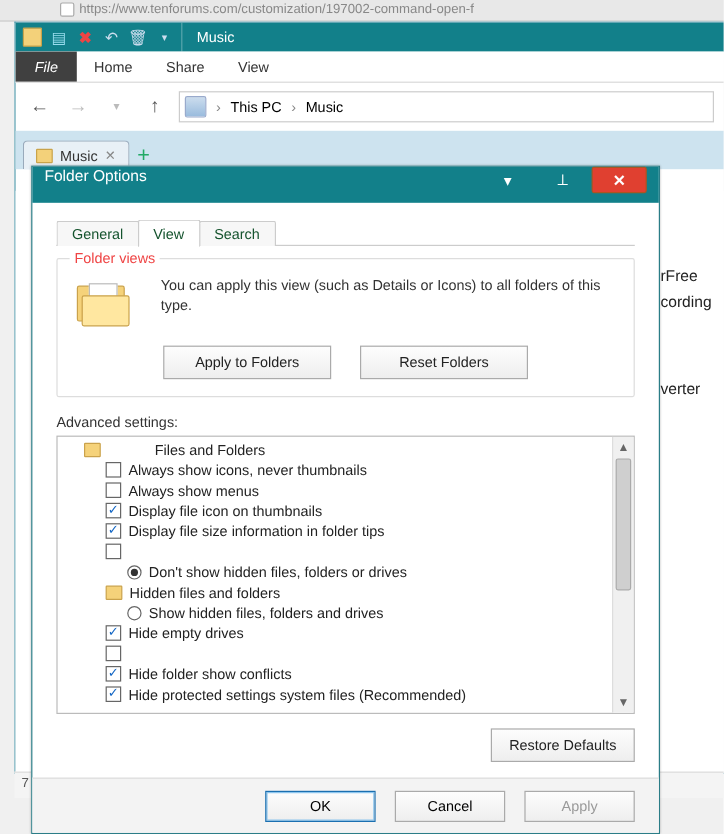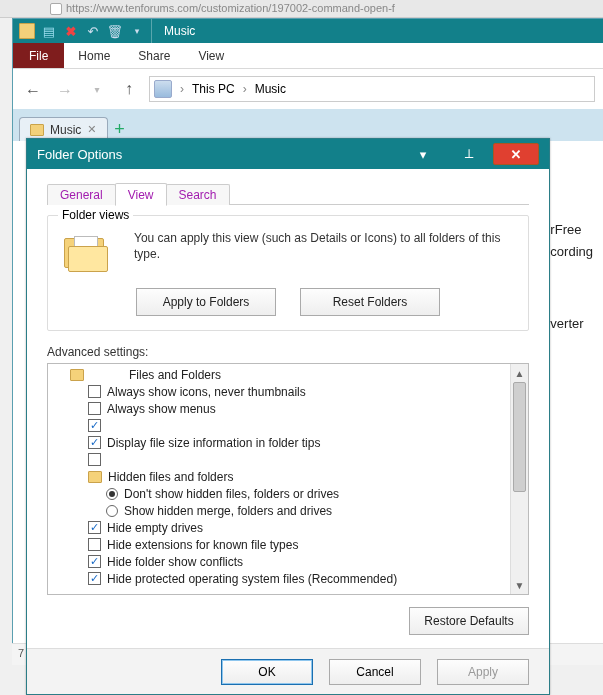--- a/index.html
+++ b/index.html
@@ -8,52 +8,52 @@
 
 .bg-browser { position: absolute; top: 0; left: 0; right: 0; height: 18px; background: #e8e8e8; border-bottom: 1px solid #ccc; font-size: 11px; color: #888; padding-left: 50px; line-height: 16px; white-space: nowrap; overflow: hidden; }
 .bg-browser .urlicon { display:inline-block; width:12px; height:12px; background:#fff; border:1px solid #aaa; border-radius:2px; vertical-align:middle; margin-right:4px;}
 
 .explorer { position: absolute; top: 18px; left: 12px; right: 0; bottom: 50px; background: #fff; border: 1px solid #5a9fb0; border-right:none; }
 .explorer-title { background: #12808a; color: #fff; height: 24px; display: flex; align-items: center; font-size: 12px; }
 .qat { display: flex; align-items: center; gap: 6px; padding: 0 6px; }
 .qat span { width: 16px; height: 16px; display: inline-flex; align-items:center; justify-content:center; font-size:13px; }
 .explorer-title-text { padding: 0 12px; border-left:1px solid rgba(255,255,255,.3); height:100%; display:flex; align-items:center; }
 .ribbon-tabs { height: 26px; background: #fff; display: flex; align-items: stretch; border-bottom: 1px solid #d9d9d9; font-size: 12px; }
-.ribbon-tabs .file { background: #7f1d1d; color: #fff; padding: 0 16px; display: flex; align-items: center; }
+.ribbon-tabs .file { background: #404040; color: #fff; padding: 0 16px; display: flex; align-items: center; font-style: italic; }
 .ribbon-tabs .tab { padding: 0 14px; display: flex; align-items: center; color: #333; }
 .nav-row { height: 40px; display: flex; align-items: center; padding: 0 8px; gap: 8px; }
 .nav-btn { width: 24px; height: 24px; display: inline-flex; align-items:center; justify-content:center; color:#555; font-size:16px; }
 .nav-btn.disabled { color:#bbb; }
 .breadcrumb { flex: 1; height: 26px; border: 1px solid #ccc; display: flex; align-items: center; padding: 0 4px; font-size: 12px; gap:4px; }
 .breadcrumb .bcicon { width:18px; height:18px; border:1px solid #9ac; border-radius:2px; display:inline-block; background:linear-gradient(#cde,#9bd); }
 .breadcrumb .sep { color:#888; padding:0 4px; }
 .tabbar { height: 32px; background: #cde3ef; display: flex; align-items: flex-end; padding: 0 6px; }
 .doctab { background: #e8f0f6; border:1px solid #9ab; border-bottom:none; border-radius:4px 4px 0 0; height:24px; padding:0 10px; display:flex; align-items:center; font-size:12px; gap:6px; color:#333; }
 .doctab .foldericon { width:14px; height:12px; background:#f3d17a; border:1px solid #c9a34a; border-radius:1px; display:inline-block; }
 .doctab .x { color:#888; font-size:11px; }
 .addtab { width:24px; height:24px; display:flex; align-items:center; justify-content:center; color:#2a6; font-size:18px; }
 .content-area { position:absolute; top:140px; left:0; right:0; bottom:0; background:#fff; }
 .list-stub { position:absolute; right:4px; top:60px; font-size:13px; color:#222; text-align:left; line-height:22px; }
 .list-stub div { padding-right:6px; }
 .statusbar { position:absolute; left:12px; right:0; bottom:30px; height:22px; background:#f4f4f4; border-top:1px solid #ddd; font-size:11px; color:#555; padding:3px 6px; }
 
 
 .dialog { position: absolute; left: 26px; top: 138px; width: 524px; height: 557px; background: #fff; border: 1px solid #2b7d87; box-shadow: 0 0 2px rgba(0,0,0,.3); }
-.dlg-title { background: #12808a; color: #fff; height: 30px; display: flex; align-items: center; padding: 0 10px; font-size: 13px; }
+.dlg-title { background: #12808a; color: #fff; height: 30px; display: flex; padding: 0 10px; font-size: 13px; }
 .dlg-title .spacer { flex:1; }
 .dlg-title .tbtn { width:44px; height:22px; display:inline-flex; align-items:center; justify-content:center; color:#fff; font-size:13px; margin-left:2px; }
 .dlg-title .tbtn.close { background:#e04030; border:1px solid #a52; border-radius:2px; font-weight:bold; width:46px; }
 .dlg-body { position:absolute; top:30px; left:0; right:0; bottom:46px; padding: 8px 20px 0 20px; }
 
 .tab-strip { display:flex; height:22px; font-size:12px; position:relative; margin-top:6px; border-bottom:1px solid #ccc; }
-.otab { padding:0 12px; border:1px solid #ccc; border-bottom:none; background:#f7f7f7; margin-right:-1px; display:flex; align-items:center; color:#a21caf; border-radius:2px 2px 0 0; position:relative; top:1px; }
+.otab { padding:0 12px; border:1px solid #ccc; border-bottom:none; background:#f7f7f7; margin-right:-1px; display:flex; align-items:center; color:#14532d; border-radius:2px 2px 0 0; position:relative; top:1px; }
 .otab.active { background:#fff; border-bottom:1px solid #fff; z-index:2; top:0; height:23px; }
 
 .groupbox { border:1px solid #ddd; margin-top:10px; padding:10px 14px 14px 14px; font-size:12px; position:relative; border-radius:2px; }
-.groupbox .legend { position:relative; top:-18px; left:-4px; background:#fff; padding:0 4px; color:#000000; display:inline-block; }
+.groupbox .legend { position:relative; top:-18px; left:-4px; background:#fff; padding:0 4px; color:#ef4444; display:inline-block; }
 .fv-row { display:flex; gap:24px; margin-top:-10px; }
 .folder-icon { width:48px; height:48px; position:relative; flex:none; }
 .folder-icon .back { position:absolute; left:2px; top:8px; width:40px; height:30px; background:#f5d27a; border:1px solid #caa24b; border-radius:2px; }
 .folder-icon .front { position:absolute; left:6px; top:16px; width:40px; height:26px; background:#ffe7a0; border:1px solid #caa24b; border-radius:2px; }
 .folder-icon .thumb { position:absolute; left:12px; top:6px; width:24px; height:18px; background:#fff; border:1px solid #bbb; }
 .fv-text { flex:1; color:#333; line-height:1.35; }
 .fv-btns { display:flex; gap:24px; margin-top:10px; justify-content:center; }
 .wbtn { min-width:140px; height:28px; border:1px solid #aaa; background:linear-gradient(#fdfdfd,#eee); font-size:12px; color:#222; cursor:pointer; padding:0 14px; }
 
 .adv-label { font-size:12px; color:#333; margin-top:14px; }
@@ -179,55 +179,55 @@
         <div class="node ind2">
             <span class="chk"></span>
             <span>Always show icons, never thumbnails</span>
           </div>
         <div class="node ind2">
             <span class="chk"></span>
             <span>Always show menus</span>
           </div>
         <div class="node ind2">
             <span class="chk checked"></span>
+            <span>Display file icon on thumbnails</span>
           </div>
         <div class="node ind2">
             <span class="chk checked"></span>
             <span>Display file size information in folder tips</span>
           </div>
         <div class="node ind2">
             <span class="chk"></span>
-          </div>
-        <div class="node ind2">
-            <span class="fico"></span>
-            <span>Hidden files and folders</span>
           </div>
         <div class="node ind3">
             <span class="rad sel"></span>
             <span>Don't show hidden files, folders or drives</span>
           </div>
+        <div class="node ind2">
+            <span class="fico"></span>
+            <span>Hidden files and folders</span>
+          </div>
         <div class="node ind3">
             <span class="rad"></span>
-            <span>Show hidden merge, folders and drives</span>
+            <span>Show hidden files, folders and drives</span>
           </div>
         <div class="node ind2">
             <span class="chk checked"></span>
             <span>Hide empty drives</span>
           </div>
         <div class="node ind2">
             <span class="chk"></span>
-            <span>Hide extensions for known file types</span>
           </div>
         <div class="node ind2">
             <span class="chk checked"></span>
             <span>Hide folder show conflicts</span>
           </div>
         <div class="node ind2">
             <span class="chk checked"></span>
-            <span>Hide protected operating system files (Recommended)</span>
+            <span>Hide protected settings system files (Recommended)</span>
           </div>
       </div>
       <div class="adv-scroll">
         <div class="up">▲</div>
         <div class="track">
             <div class="thumb"></div>
           </div>
         <div class="down">▼</div>
       </div>
     </div>

